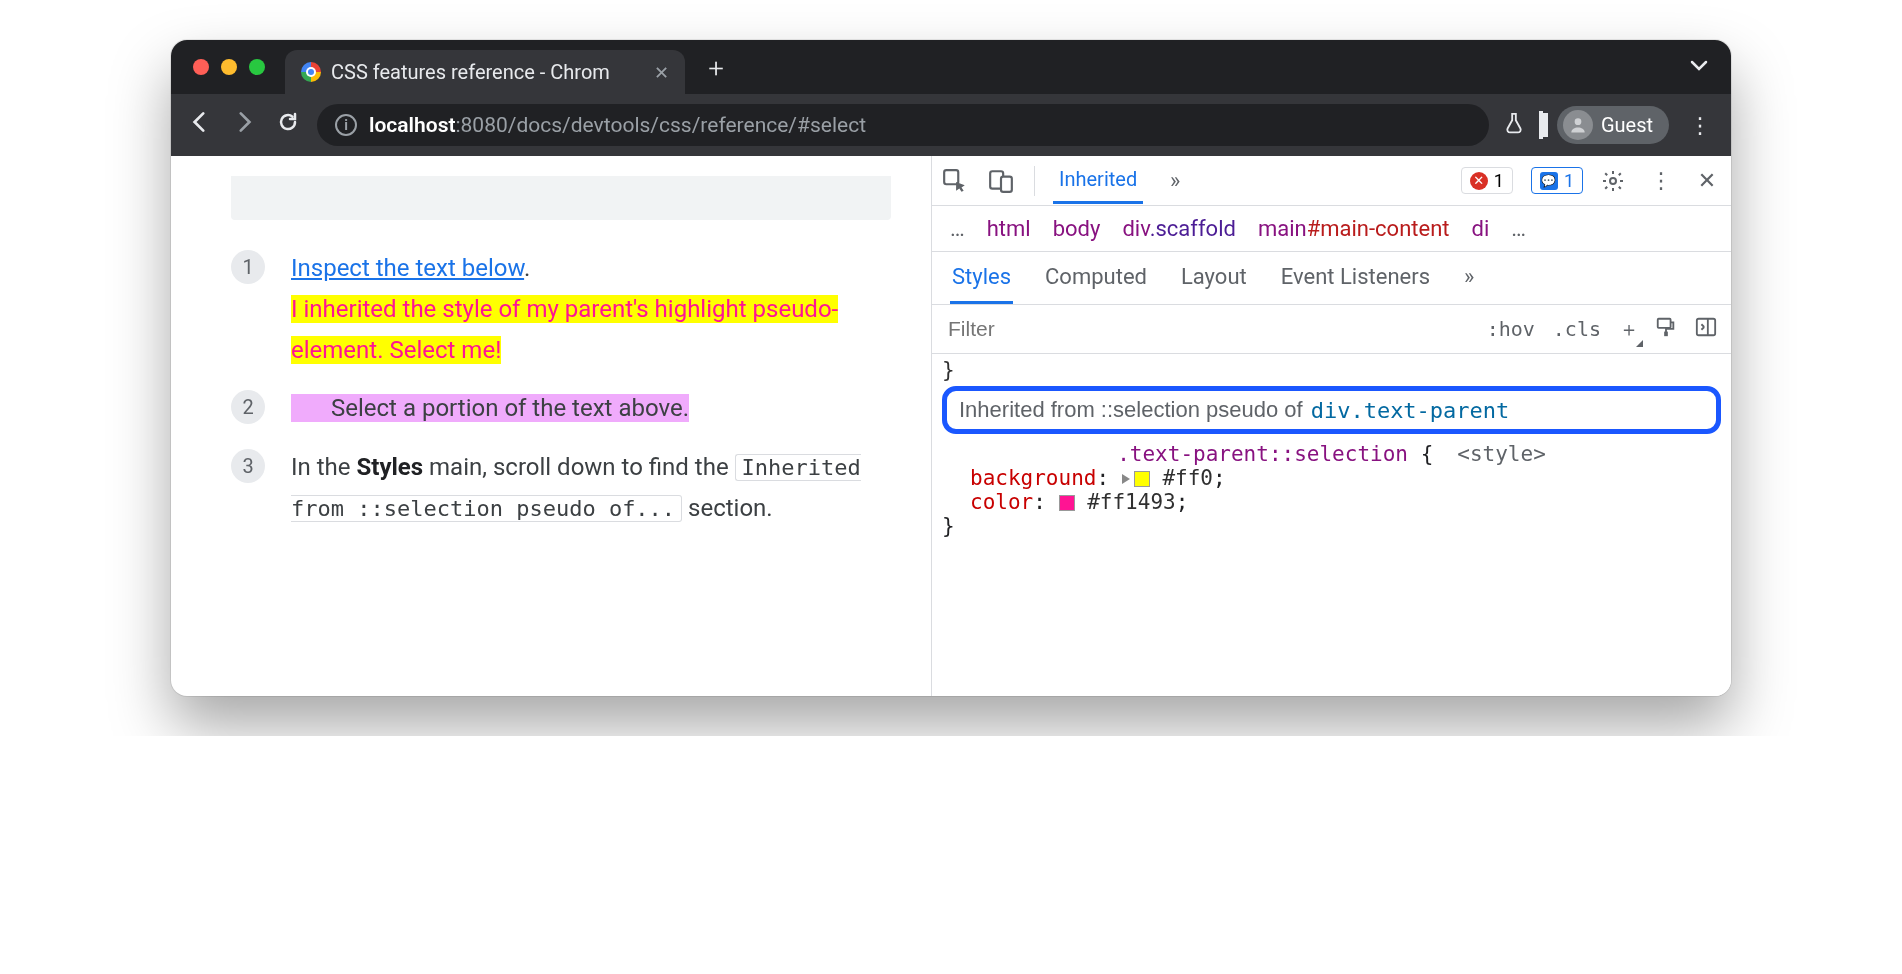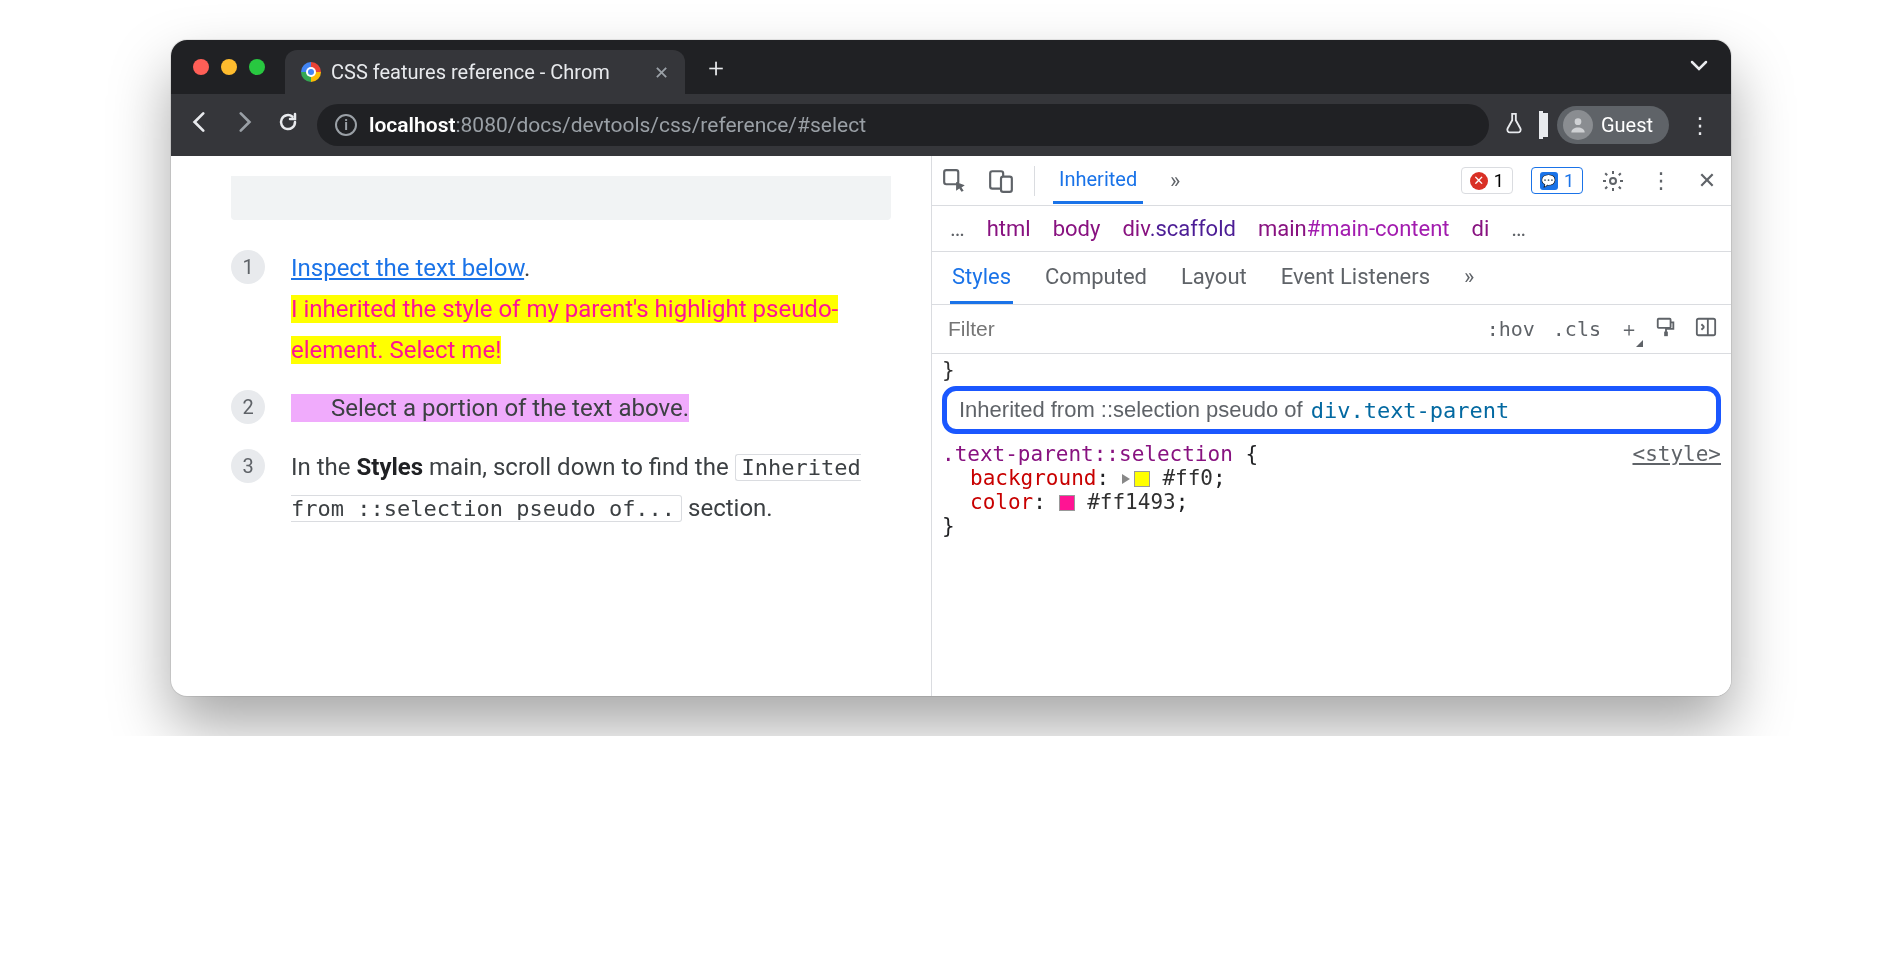--- a/index.html
+++ b/index.html
@@ -106,35 +106,35 @@
   .dt-ico svg { display:block; }
   .dt-tab { color:#202124; padding:10px 6px; }
   .dt-tab.active { color:#1a73e8; border-bottom:3px solid #1a73e8; }
   .dt-badge { display:inline-flex; align-items:center; gap:6px; border:1px solid #dadce0; border-radius:4px; padding:2px 8px; font-size:18px; }
   .dt-badge.err .dot{width:18px;height:18px;border-radius:50%;background:#d93025;color:#fff;display:flex;align-items:center;justify-content:center;font-size:13px;}
   .dt-badge.msg { border-color:#1a73e8; color:#1a73e8; }
   .dt-badge.msg .mi{width:18px;height:18px;background:#1a73e8;border-radius:3px;color:#fff;display:flex;align-items:center;justify-content:center;font-size:12px;}
   .dt-topbar .flex1{flex:1;}
   .crumbs { display:flex; align-items:center; gap:22px; padding:10px 18px; border-bottom:1px solid #dadce0; font-size:22px; color:#5f6368; }
   .crumbs .cr { white-space:nowrap; }
-  .crumbs .tag { color:#881280; } .crumbs .cls { color:#4c1d95; } .crumbs .id { color:#a21caf; }
+  .crumbs .tag { color:#881280; } .crumbs .cls { color:#4c1d95; } .crumbs .id { color:#b91c1c; }
   .dt-subtabs { display:flex; gap:30px; padding:0 18px; border-bottom:1px solid #dadce0; font-size:22px; }
   .dt-sub { padding:12px 2px; color:#5f6368; }
   .dt-sub.active { color:#1a73e8; border-bottom:3px solid #1a73e8; }
   .filterbar { display:flex; align-items:center; gap:18px; padding:6px 14px; border-bottom:1px solid #dadce0; }
   .filter-input { flex:1; border:none; font-size:21px; color:#5f6368; outline:none; padding:6px 2px; }
   .filter-act { font-family: ui-monospace, Menlo, monospace; color:#5f6368; font-size:20px; }
   .styles-pane { padding:4px 10px 20px 10px; font-family: ui-monospace, Menlo, monospace; font-size:21px; color:#202124; }
   .callout {
     border:5px solid #1a57ff; border-radius:14px; padding:6px 12px; margin:4px 0 8px 0; color:#5f6368;
     display:flex; align-items:center; gap:8px; font-family: -apple-system, Arial, sans-serif; font-size:22px;
   }
   .callout .mono { font-family: ui-monospace, Menlo, monospace; color:#0369a1; }
-  .rule-head { display:flex; justify-content:space-between;gap:24px; }
-  .src { text-decoration:underline; color:#5f6368; }
+  .rule-head { display:flex; justify-content:center;gap:24px; }
+  .src { color:#5f6368; }
   .sel { color:#881280; } .prop{ color:#c80000; } .valmono{color:#303030;}
   .sw { display:inline-block; width:16px;height:16px;vertical-align:-2px;border:1px solid #999; }
   .sw-y{background:#ffff00;} .sw-p{background:#ff1493;}
   .tri{display:inline-block;width:0;height:0;border-left:8px solid #888;border-top:5px solid transparent;border-bottom:5px solid transparent;vertical-align:1px;margin-right:4px;}
   .plus-corner{position:relative;display:inline-block;width:18px;}
   .plus-corner::after{content:"";position:absolute;right:-6px;bottom:-4px;width:0;height:0;border-left:7px solid transparent;border-bottom:7px solid #5f6368;}
 </style>
 </head>
 <body>
 

